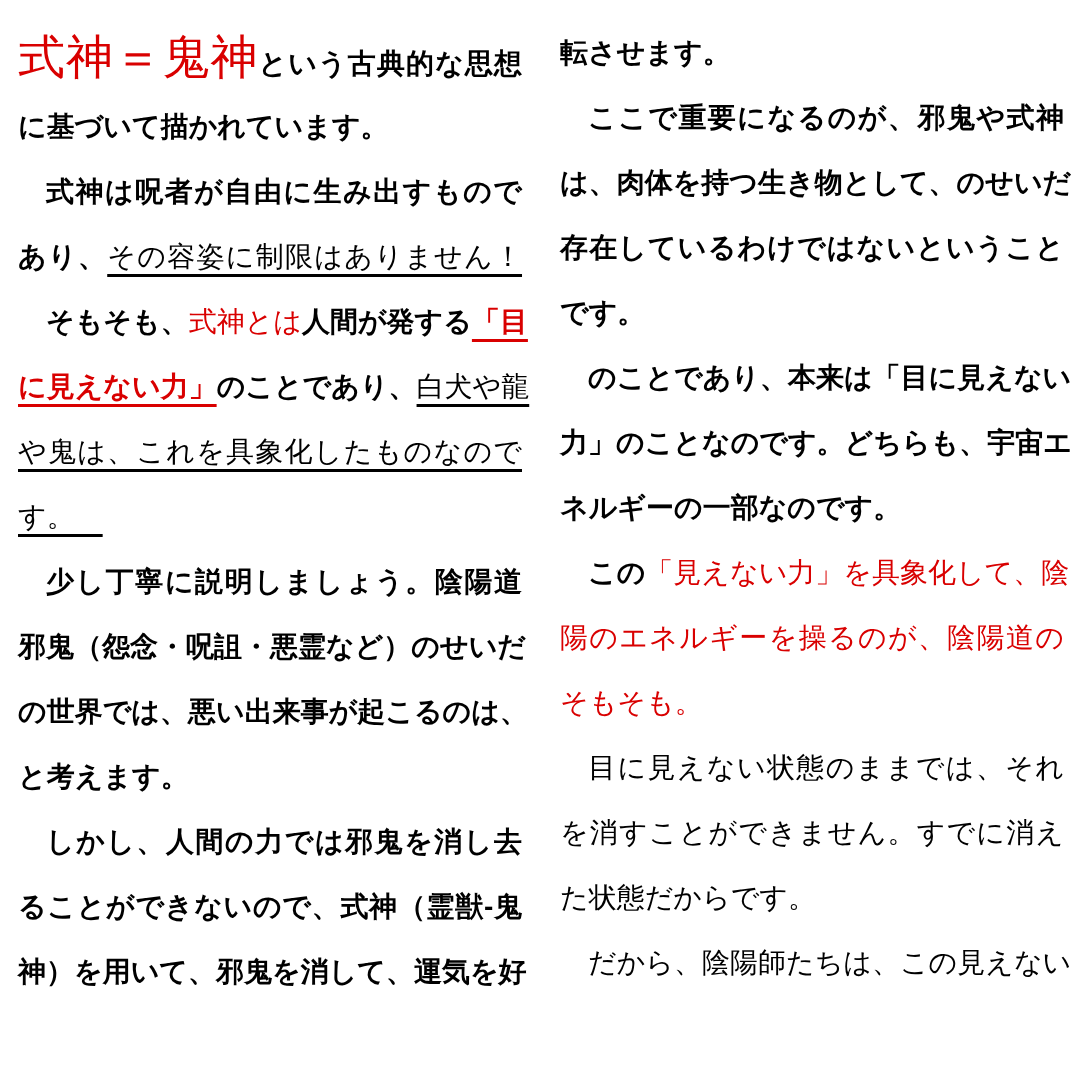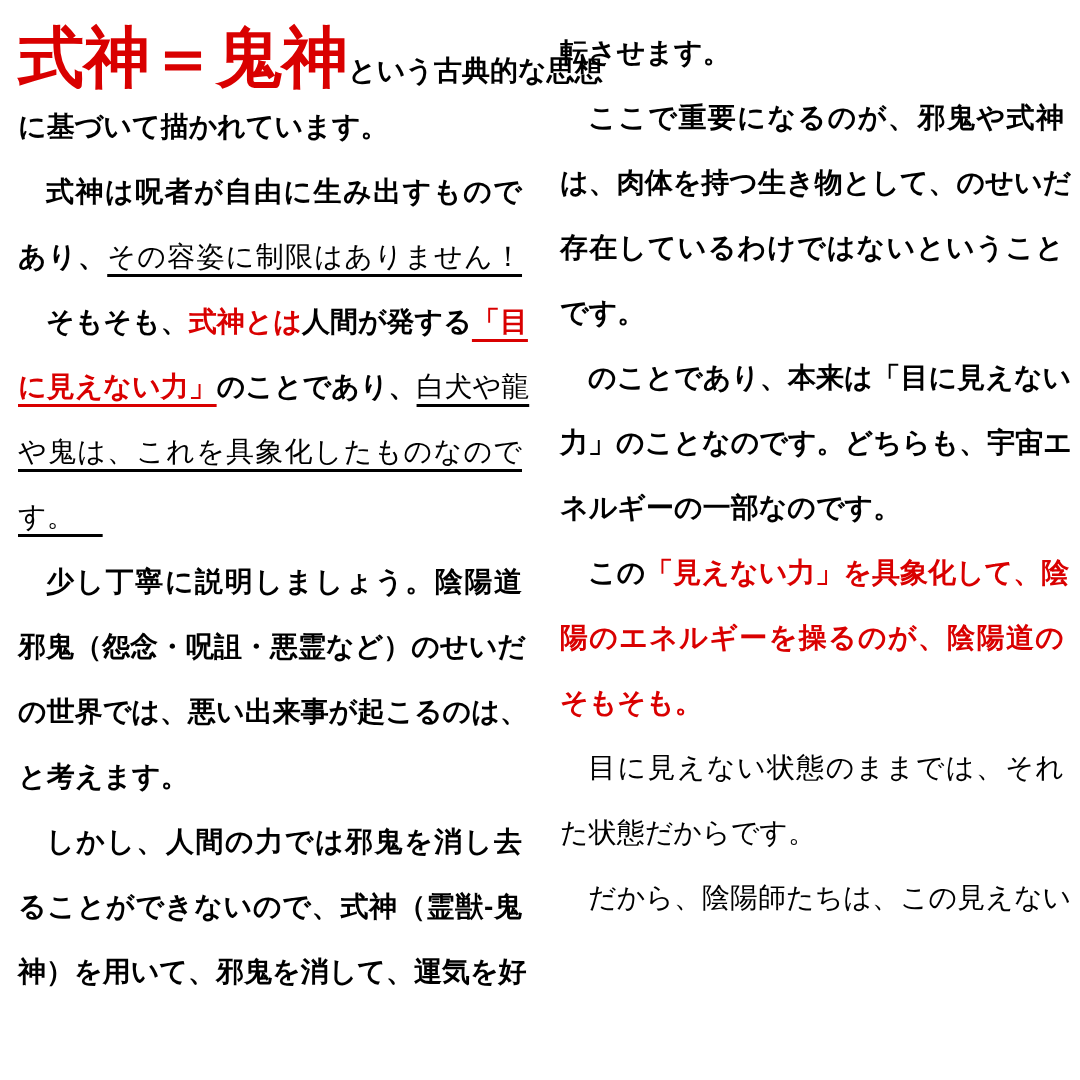--- a/index.html
+++ b/index.html
@@ -39,31 +39,31 @@
     text-align-last: justify;
   }
   .line.indent { text-indent: 1em; }
   .line.tall {
     height: 74px;
     line-height: 74px;
   }
   .seg { text-decoration: none; text-align: right; }
   .seg-title-red {
     color: var(--red);
-    font-size: 66px;
-    font-weight: 700;
+    font-size: 47px;
+    font-weight: 400;
   }
   .seg-bold { font-weight: 700; color: var(--ink); }
   .seg-bold-u {
     font-weight: 400; color: var(--ink);
     text-decoration: underline;
     text-decoration-thickness: 3px;
     text-underline-offset: 8px;
   }
-  .seg-red { color: var(--red); font-weight: 700; }
+  .seg-red { color: var(--red); font-weight: 400; }
   .seg-red-u {
     color: var(--red); font-weight: 700;
     text-decoration: underline;
     text-decoration-thickness: 3px;
     text-underline-offset: 8px;
   }
   .seg-reg { font-weight: 400; color: var(--ink); }
   .seg-reg-u {
     font-weight: 400; color: var(--ink);
     text-decoration-thickness: 3px;
@@ -97,16 +97,17 @@
       <div class="line fill"><span class="seg seg-bold">は、肉体を持つ生き物として、のせいだ</span></div>
       <div class="line fill"><span class="seg seg-bold">存在しているわけではないということ</span></div>
       <div class="line"><span class="seg seg-bold">です。</span></div>
       <div class="line fill indent"><span class="seg seg-bold">のことであり、本来は「目に見えない</span></div>
       <div class="line fill"><span class="seg seg-bold">力」のことなのです。どちらも、宇宙エ</span></div>
       <div class="line"><span class="seg seg-bold">ネルギーの一部なのです。</span></div>
       <div class="line fill indent"><span class="seg seg-bold">この</span><span class="seg seg-red">「見えない力」を具象化して、陰</span></div>
       <div class="line fill"><span class="seg seg-red">陽のエネルギーを操るのが、陰陽道の</span></div>
       <div class="line"><span class="seg seg-red">そもそも。</span></div>
       <div class="line fill indent"><span class="seg seg-reg-u">目に見えない状態のままでは、それ</span></div>
+      <div class="line fill"><span class="seg seg-reg-u">を消すことができません。すでに消え</span></div>
       <div class="line"><span class="seg seg-reg-u">た状態だからです。　</span></div>
       <div class="line fill indent"><span class="seg seg-reg">だから、</span><span class="seg seg-reg-u">陰陽師たちは、この見えない</span></div>
     </div>
 </div>
 
 </body></html>

